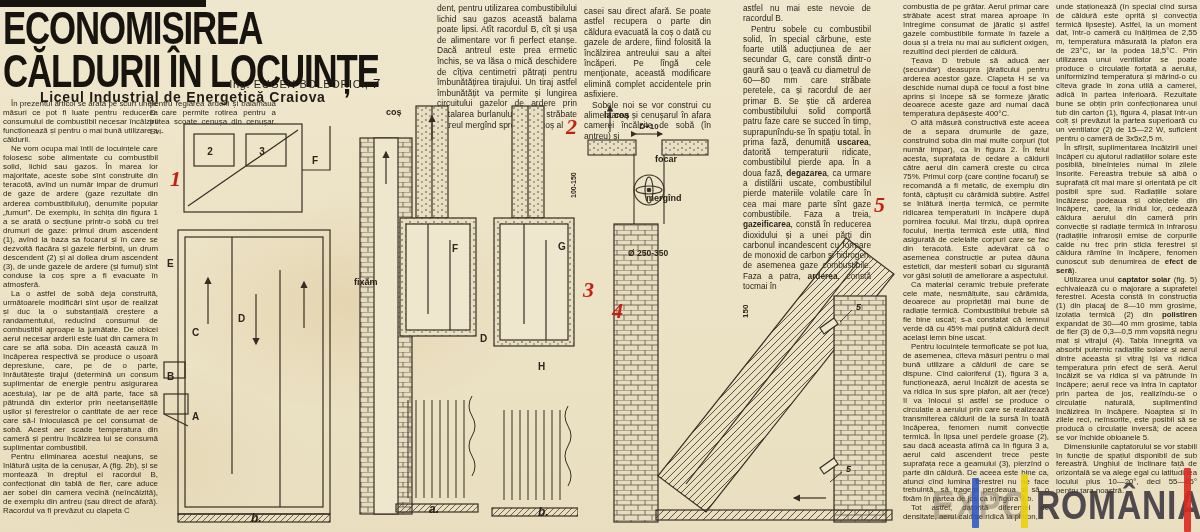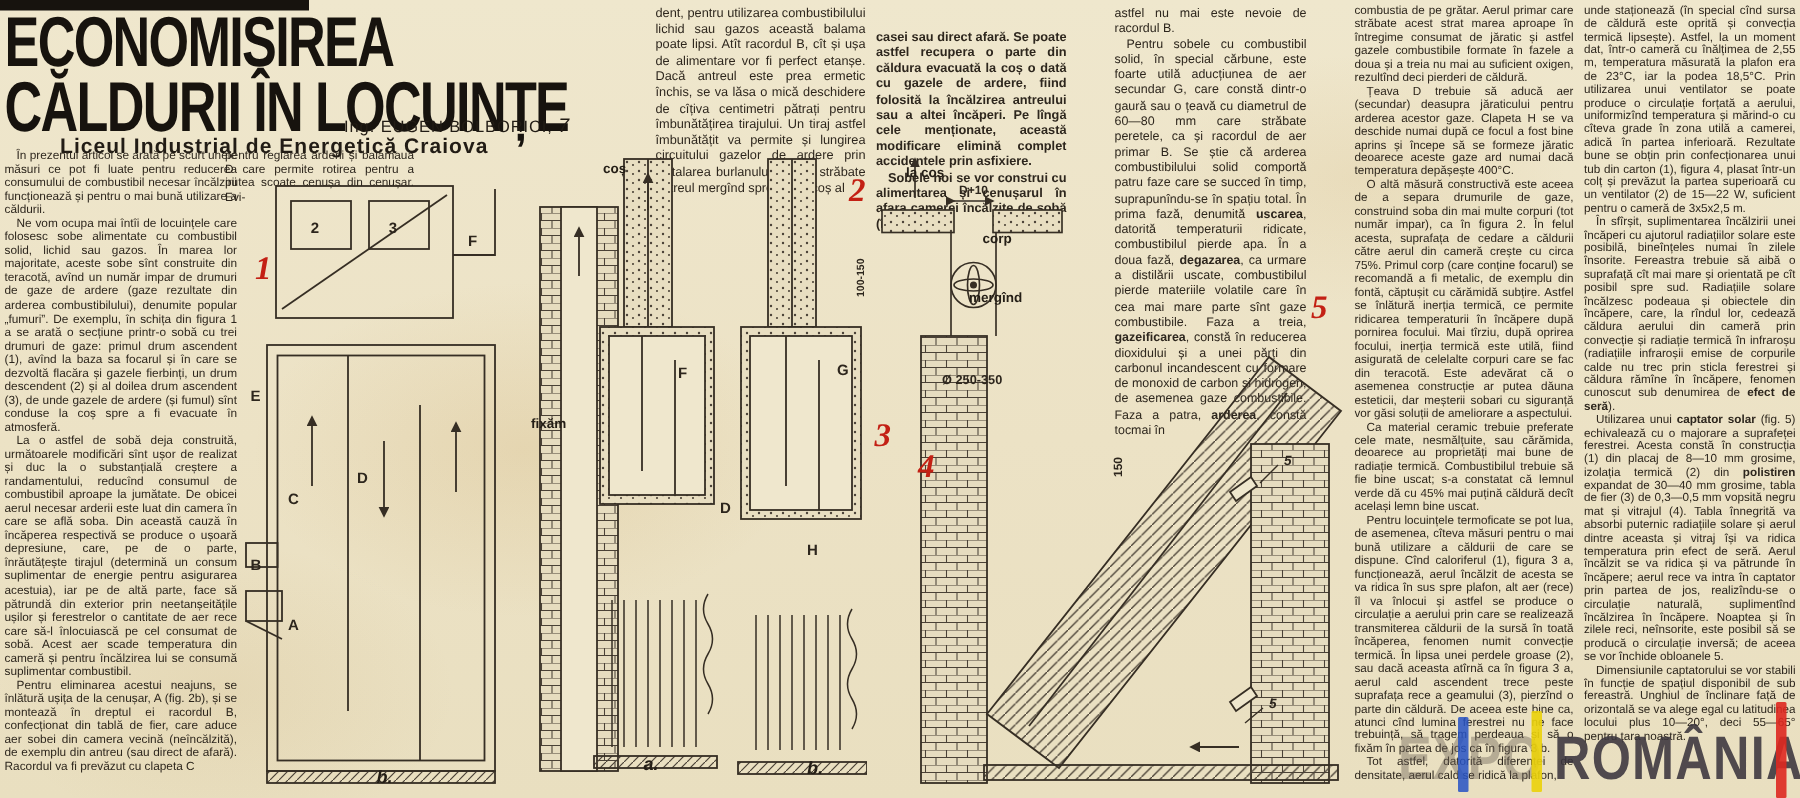--- a/index.html
+++ b/index.html
@@ -19,21 +19,21 @@
   .byline .mark{font-style:italic;font-size:13px;}
   .affil{position:absolute;left:40px;top:89px;width:340px;text-align:left;
     font-weight:bold;font-size:14px;letter-spacing:.7px;color:#221c15;}
   .col{position:absolute;text-align:justify;font-size:7.9px;line-height:9.2px;
     color:#2d261d;overflow:hidden;}
   .col p{margin:0;text-indent:8px;}
   .col p.ni{text-indent:0;}
   .c1{left:3px;top:99px;width:155px;height:433px;line-height:9.05px;}
   .c2{left:150px;top:99px;width:126px;height:40px;}
   .c3{left:437px;top:3px;width:140px;height:133px;font-size:8.5px;line-height:10.6px;}
-  .c4{left:584px;top:19px;width:127px;height:142px;font-size:8.5px;line-height:10.4px;font-weight:bold;}
+  .c4{left:584px;top:6px;width:127px;height:142px;font-size:8.5px;line-height:10.4px;}
   .c5{left:743px;top:3px;width:128px;height:338px;font-size:8.3px;line-height:10.3px;}
   .c6{left:903px;top:3px;width:146px;height:529px;font-size:7.8px;line-height:8.95px;}
   .c7{left:1056px;top:3px;width:141px;height:527px;font-size:7.8px;line-height:8.8px;}
   .fignum{position:absolute;color:#c32014;font-family:"Liberation Serif",serif;
     font-weight:bold;font-style:italic;font-size:22px;line-height:22px;}
   .dlabel{position:absolute;font-weight:bold;font-size:9px;color:#241e16;white-space:nowrap;}
   .caption{position:absolute;font-weight:bold;font-style:italic;font-size:12px;color:#241e16;}
   .diag{position:absolute;}
   svg text{font-family:"Liberation Sans",sans-serif;fill:#2d261d;}
   .wm{position:absolute;left:924px;top:478px;width:276px;height:54px;z-index:5;}
@@ -248,24 +248,24 @@
     <text x="256" y="100" font-size="9" font-weight="bold" font-style="italic">5</text>
     <text x="246" y="262" font-size="9" font-weight="bold" font-style="italic">5</text>
   </svg>
 
   <div class="fignum" style="left:170px;top:168px">1</div>
   <div class="fignum" style="left:566px;top:116px">2</div>
   <div class="fignum" style="left:583px;top:279px">3</div>
   <div class="fignum" style="left:612px;top:300px">4</div>
   <div class="fignum" style="left:874px;top:194px">5</div>
 
-  <div class="dlabel" style="left:402px;top:107px">coș</div>
+  <div class="dlabel" style="left:386px;top:107px">coș</div>
   <div class="dlabel" style="left:354px;top:277px">fixăm</div>
   <div class="dlabel" style="left:604px;top:110px">la coș</div>
-  <div class="dlabel" style="left:655px;top:154px">corp</div>
+  <div class="dlabel" style="left:655px;top:154px">focar</div>
   <div class="dlabel" style="left:646px;top:193px">mergînd</div>
   <div class="caption" style="left:429px;top:502px">a.</div>
   <div class="caption" style="left:538px;top:505px">b.</div>
   <div class="caption" style="left:251px;top:511px">b.</div>
 
   <div class="wm">
     <span class="expo">EXPO</span>
     <span class="rom">ROMÂNIA</span>
     <span class="bar blue"></span>
     <span class="bar yellow"></span>

